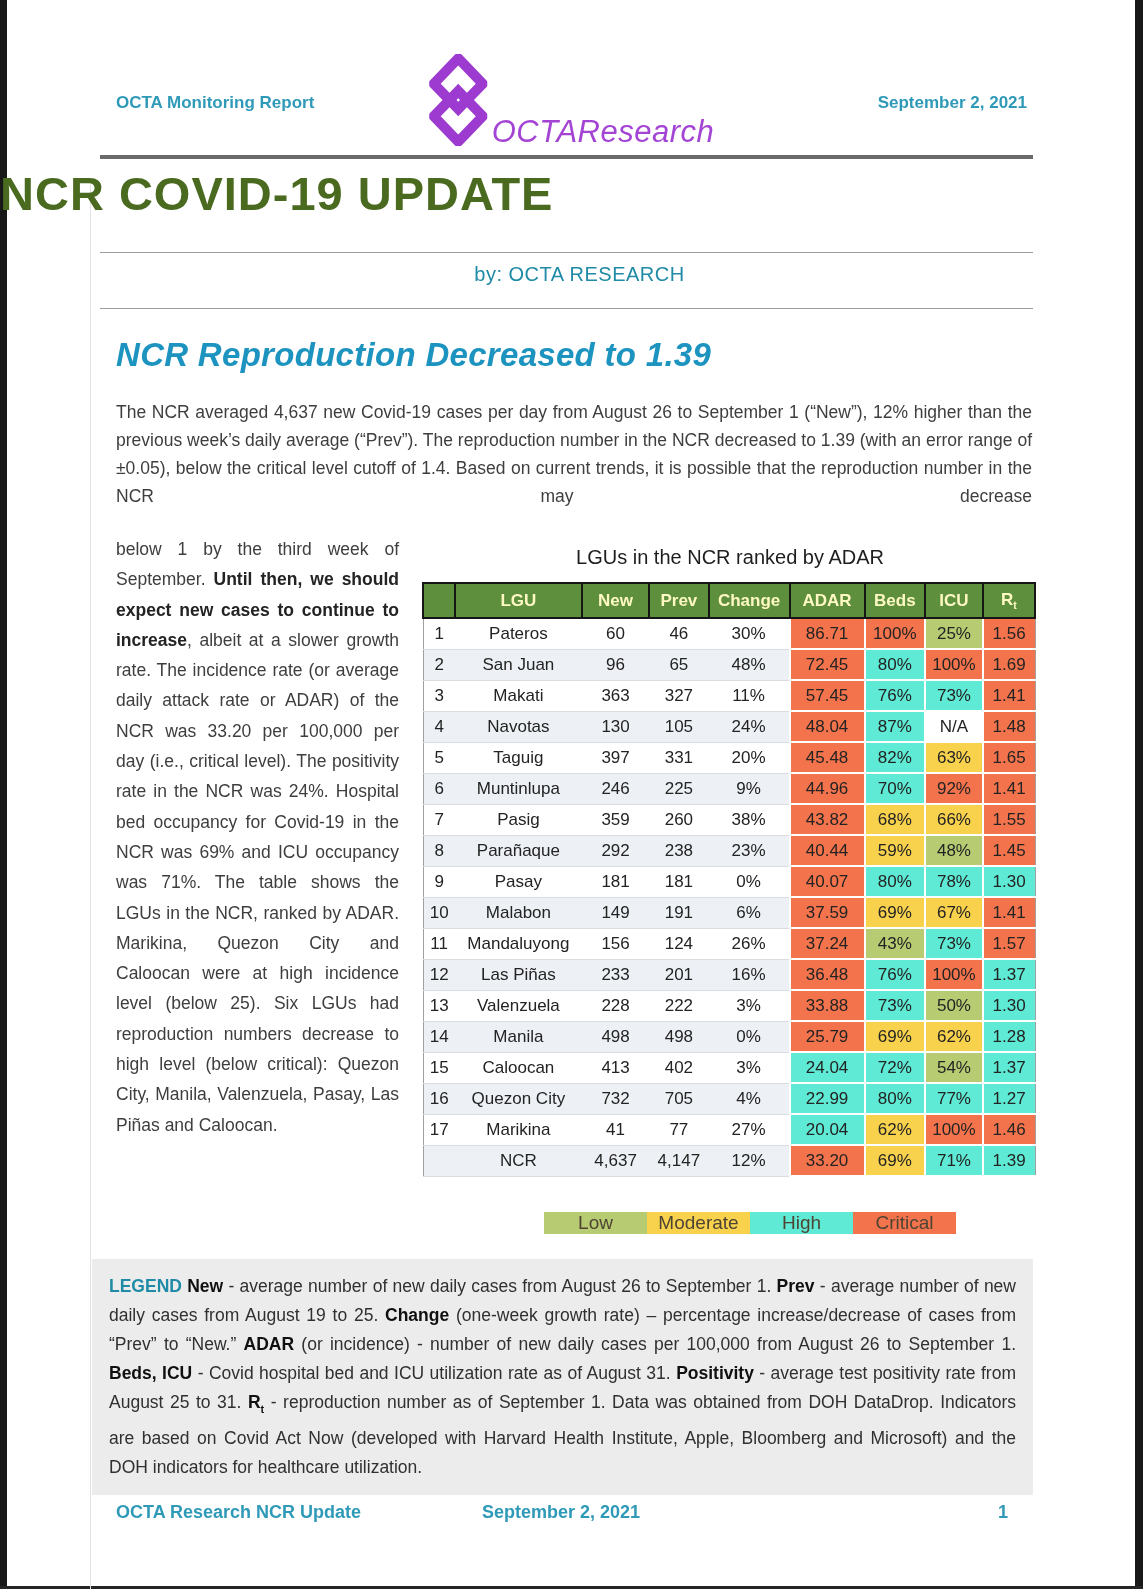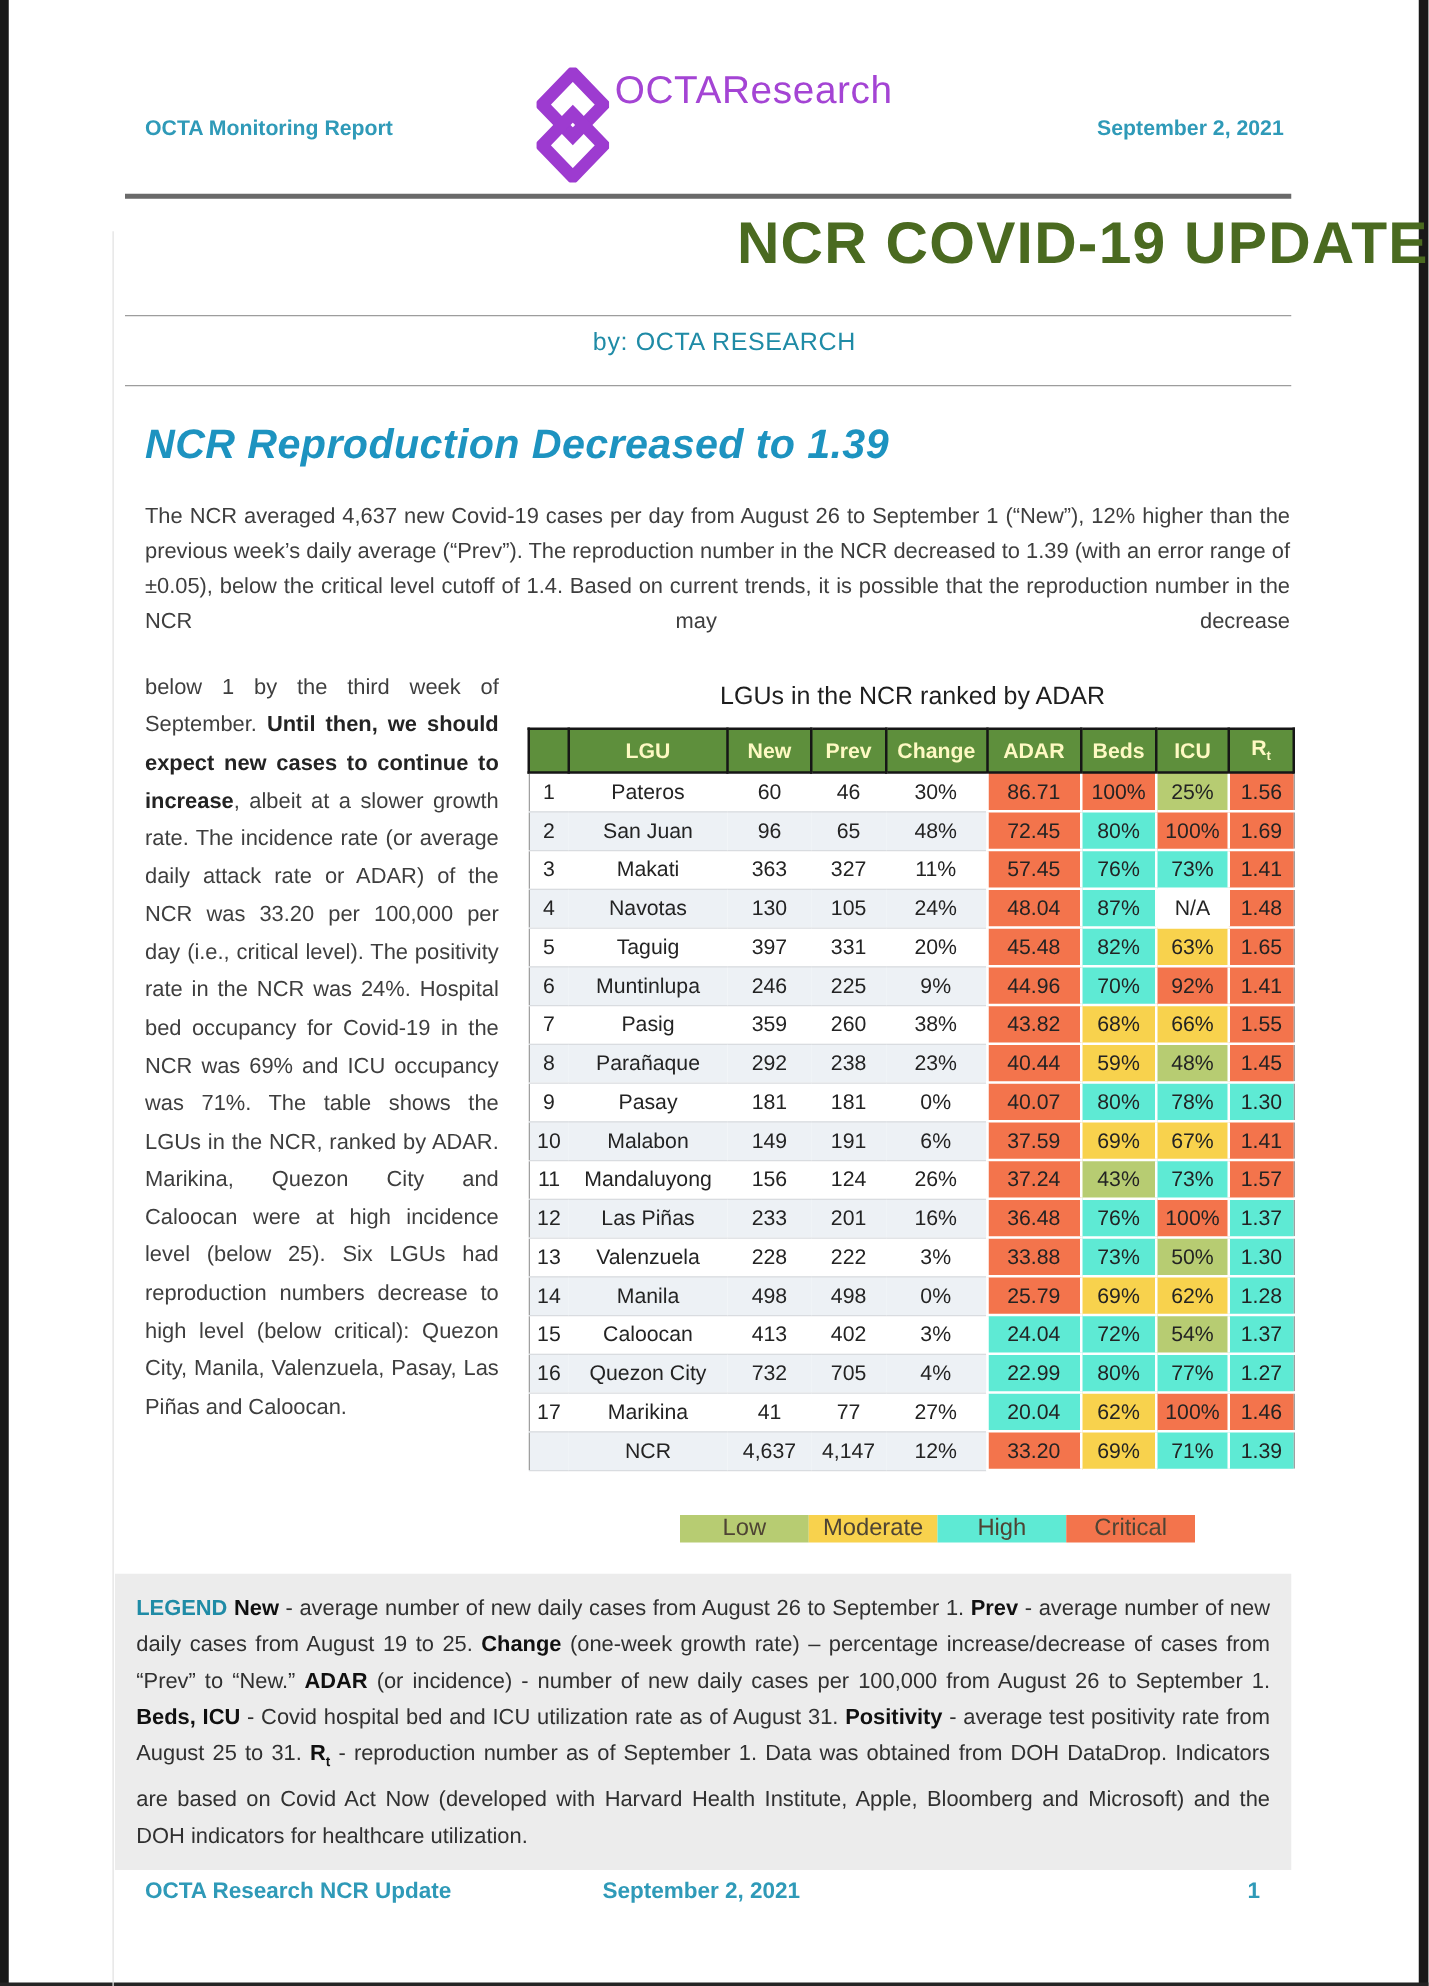--- a/index.html
+++ b/index.html
@@ -6,25 +6,25 @@
   .page{position:relative;width:1143px;height:1589px;background:#ffffff;
         font-family:"Liberation Sans",sans-serif;overflow:hidden;}
   .edge-l{position:absolute;left:0;top:0;width:7px;height:100%;background:#181818;}
   .edge-r{position:absolute;right:0;top:0;width:8px;height:100%;background:#181818;}
   .edge-b{position:absolute;left:0;bottom:0;width:100%;height:3px;background:#242424;}
   .page-fold{position:absolute;left:90px;top:185px;bottom:0;width:1px;background:#e2e2e2;}
 
   .hdr-left{position:absolute;left:116px;top:93px;font-size:17px;font-weight:700;color:#2f9ab8;}
   .hdr-date{position:absolute;right:116px;top:93px;font-size:17px;font-weight:700;color:#2f9ab8;}
   .brand{position:absolute;left:50%;top:54px;transform:translateX(-50%);
-         display:flex;align-items:flex-start;gap:5px;}
+         display:flex;align-items:flex-end;gap:5px;font-style:italic;}
   .brand-text{font-size:31px;color:#a444d4;font-weight:500;letter-spacing:0.5px;}
 
   .rule-thick{position:absolute;left:100px;right:110px;top:155px;height:4px;background:#6a6a6a;}
-  .doc-title{position:absolute;left:0;right:0;top:166px;text-align:right;
+  .doc-title{position:absolute;left:0;right:0;top:166px;text-align:left;
              font-size:47px;font-weight:800;color:#4a6a20;letter-spacing:1px;}
   .rule-thin{position:absolute;left:100px;right:110px;height:1px;background:#9d9d9d;}
   .rt1{top:252px;} .rt2{top:308px;}
   .byline{position:absolute;left:16px;right:0;top:263px;text-align:center;
           font-size:20px;color:#1f8ba6;font-weight:500;letter-spacing:0.5px;}
 
   .headline{position:absolute;left:116px;top:336px;font-size:33px;font-style:italic;
             font-weight:800;color:#1d93c0;letter-spacing:0.3px;}
 
   .intro{position:absolute;left:116px;top:398px;width:916px;font-size:17.5px;line-height:28px;

